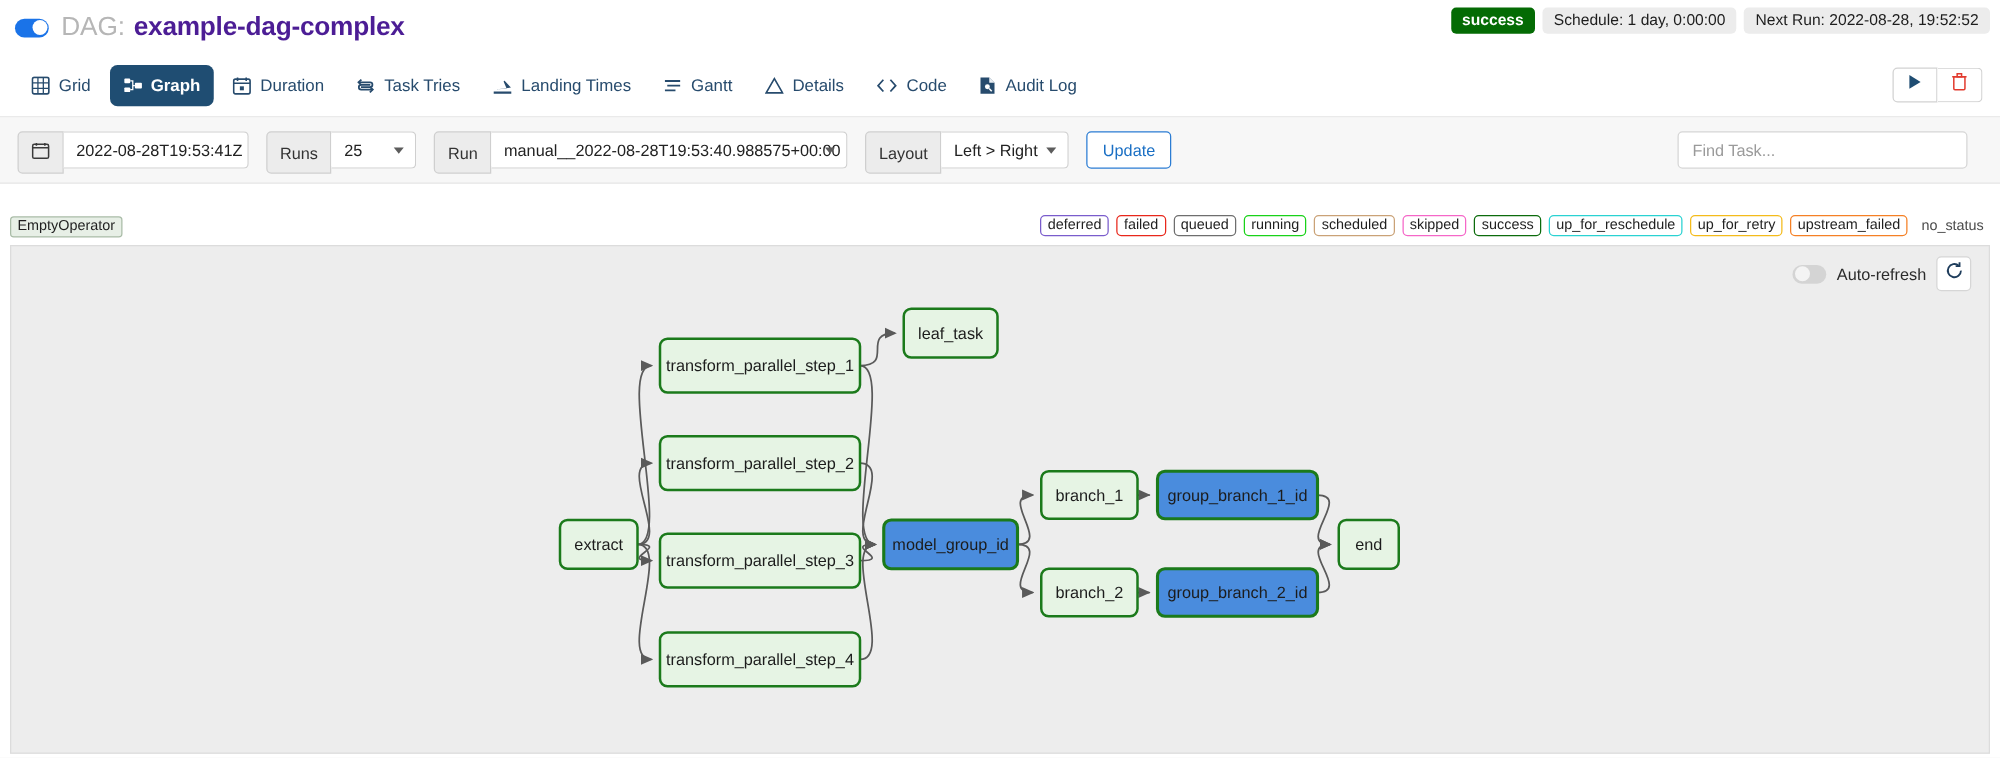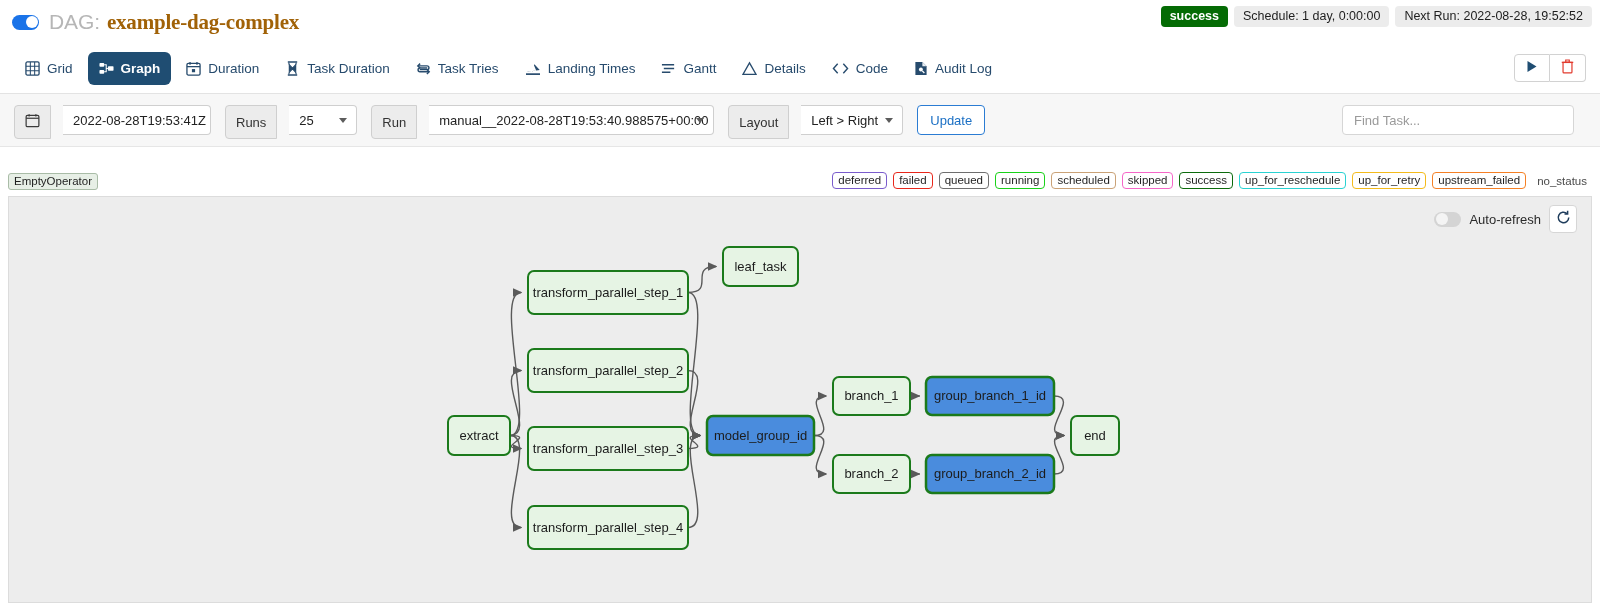--- a/index.html
+++ b/index.html
@@ -37,24 +37,23 @@
   .dag-label {
     margin-left: 10px;
     font-size: 21px;
     color: #b6b6b6;
     font-weight: 400;
     letter-spacing: -0.1px;
   }
   .dag-name {
     margin-left: 7px;
     font-size: 21px;
-    color: #a16207;
+    color: #4c1d95;
     font-weight: 700;
     letter-spacing: -0.2px;
-    font-family: Liberation Serif, serif;
   }
   .header-right {
     position: absolute;
     right: 8px; top: 6px;
     display: flex;
     align-items: center;
     gap: 6px;
   }
   .pill {
     font-size: 12.5px;
@@ -121,21 +120,20 @@
     background: #f7f7f7;
     border-bottom: 1px solid #e6e6e6;
     display: flex;
     align-items: center;
     padding: 0 14px;
   }
   .group {
     display: flex;
     align-items: stretch;
     height: 30px;
-    gap: 12px;
   }
   .grp-addon {
     background: #ececec;
     border: 1px solid #cfcfcf;
     display: flex;
     align-items: center;
     justify-content: center;
     padding: 16px 10px;
     font-size: 13px;
     color: #333;
@@ -348,29 +346,20 @@
       <svg width="15" height="15" viewBox="0 0 16 16">
           <rect x="1" y="2.5" width="14" height="12.5" rx="1.5" fill="none" stroke="#274b6d" stroke-width="1.4"></rect>
           <path d="M1 6h14" stroke="#274b6d" stroke-width="1.4"></path>
           <path d="M4.3 1v3M11.7 1v3" stroke="#274b6d" stroke-width="1.4"></path>
           <rect x="6.3" y="8.6" width="3.4" height="3.4" fill="#274b6d"></rect>
         </svg>
     </span>
     <span>Duration</span>
   </div>
 
-  <div class="tab">
-    <span>
-      <svg width="15" height="15" viewBox="0 0 16 16">
-          <path d="M3 1h10M3 15h10" stroke="#274b6d" stroke-width="1.6"></path>
-          <path d="M4 1.8c0 3.2 4 4.6 4 6.2 0 1.6-4 3-4 6.2M12 1.8c0 3.2-4 4.6-4 6.2 0 1.6 4 3 4 6.2" fill="#274b6d" stroke="#274b6d" stroke-width="1.2"></path>
-        </svg>
-    </span>
-    <span>Task Duration</span>
-  </div>
 
   <div class="tab">
     <span>
       <svg width="15" height="15" viewBox="0 0 16 16">
           <path d="M2.2 5.2h9.6a2 2 0 0 1 0 4H4" fill="none" stroke="#274b6d" stroke-width="1.5"></path>
           <path d="M13.8 11.4H4.2a2 2 0 0 1 0-4H12" fill="none" stroke="#274b6d" stroke-width="1.5"></path>
           <path d="M4.4 2.8 1.9 5.2l2.5 2.3" fill="none" stroke="#274b6d" stroke-width="1.5"></path>
           <path d="M11.6 13.8l2.5-2.4-2.5-2.3" fill="none" stroke="#274b6d" stroke-width="1.5"></path>
         </svg>
     </span>

